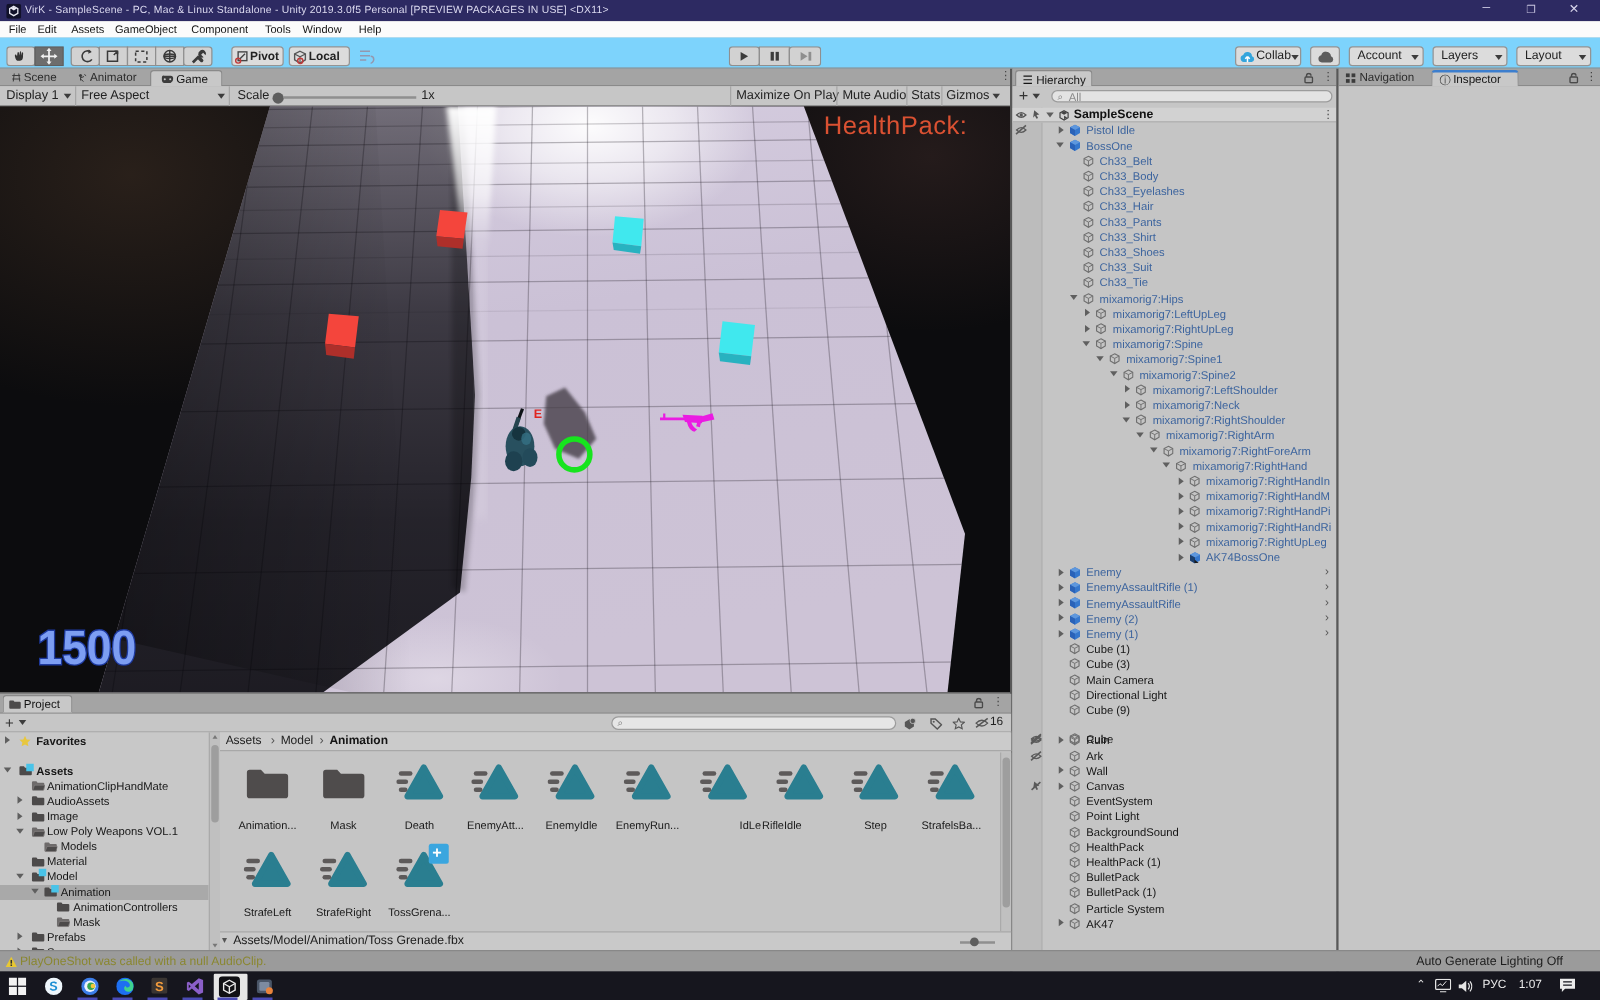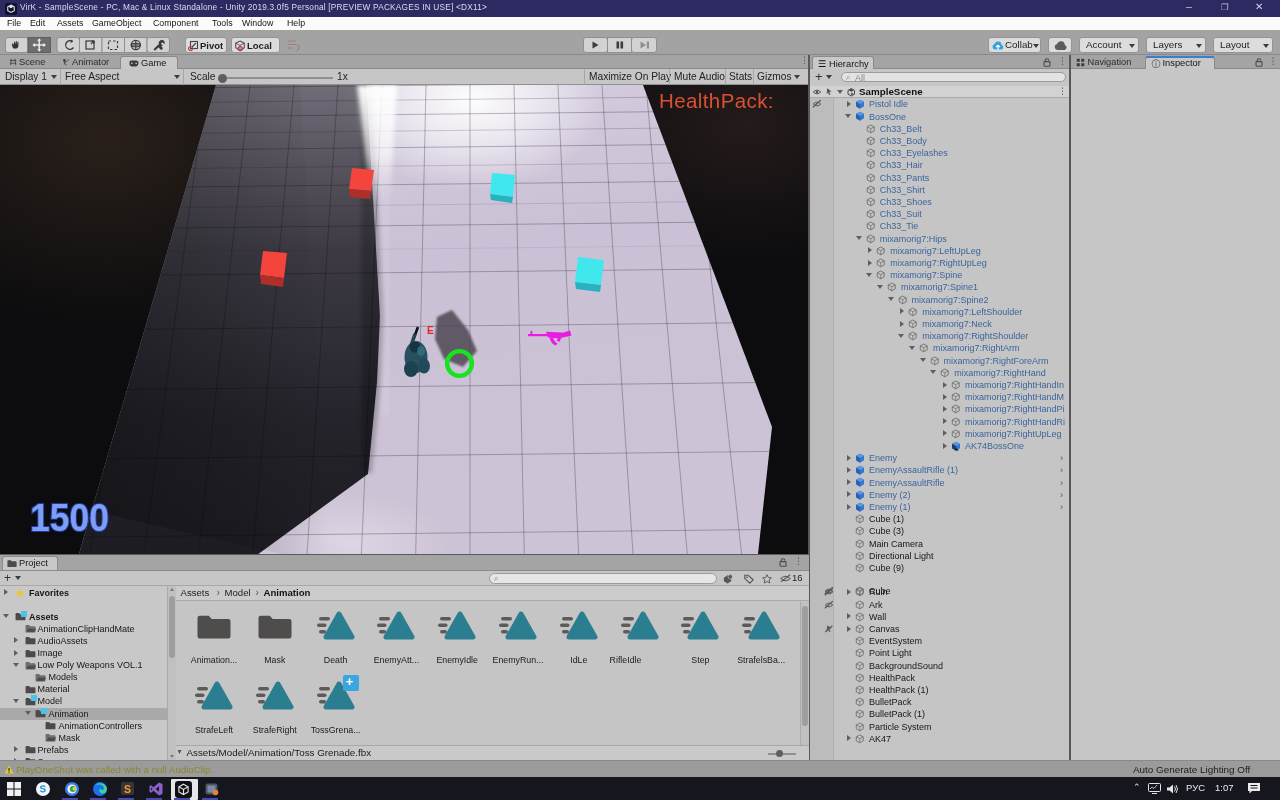--- a/index.html
+++ b/index.html
@@ -34,21 +34,21 @@
 <div class="abs" style="left:0;top:16.5px;width:1280px;height:13.5px;background:#fbfbfb;">
       <span class="abs" style="left:7px;top:1.5px;font-size:8.8px;color:#141414;">File</span>
       <span class="abs" style="left:30px;top:1.5px;font-size:8.8px;color:#141414;">Edit</span>
       <span class="abs" style="left:57px;top:1.5px;font-size:8.8px;color:#141414;">Assets</span>
       <span class="abs" style="left:92px;top:1.5px;font-size:8.8px;color:#141414;">GameObject</span>
       <span class="abs" style="left:153px;top:1.5px;font-size:8.8px;color:#141414;">Component</span>
       <span class="abs" style="left:212px;top:1.5px;font-size:8.8px;color:#141414;">Tools</span>
       <span class="abs" style="left:242px;top:1.5px;font-size:8.8px;color:#141414;">Window</span>
       <span class="abs" style="left:287px;top:1.5px;font-size:8.8px;color:#141414;">Help</span>
     </div>
-    <div class="abs" style="left:0;top:30px;width:1280px;height:25px;background:#a3a3a3;border-bottom:1px solid #888;">
+    <div class="abs" style="left:0;top:30px;width:1280px;height:25px;background:#7dd3fc;border-bottom:1px solid #888;">
       <svg class="abs" style="left:5px;top:6.5px" width="168" height="16" viewBox="0 0 168 16">
 <g>
 <rect x="0.5" y="0.5" width="22.5" height="15" rx="2.5" fill="#d2d2d2" stroke="#8f8f8f" stroke-width="1"></rect>
 <rect x="23" y="0.5" width="22.5" height="15" fill="#6d6d6d" stroke="#5f5f5f" stroke-width="1"></rect>
 <rect x="52" y="0.5" width="22.5" height="15" rx="2.5" fill="#d2d2d2" stroke="#8f8f8f" stroke-width="1"></rect>
 <rect x="74.5" y="0.5" width="22.5" height="15" fill="#d2d2d2" stroke="#8f8f8f" stroke-width="1"></rect>
 <rect x="97" y="0.5" width="22.5" height="15" fill="#d2d2d2" stroke="#8f8f8f" stroke-width="1"></rect>
 <rect x="119.5" y="0.5" width="22.5" height="15" fill="#d2d2d2" stroke="#8f8f8f" stroke-width="1"></rect>
 <rect x="142" y="0.5" width="22.5" height="15" rx="2.5" fill="#d2d2d2" stroke="#8f8f8f" stroke-width="1"></rect>
 </g>
@@ -997,21 +997,21 @@
       </svg>
       <div class="abs" style="left:312.5px;top:69px;width:60px;text-align:center;font-size:8.8px;color:#1a1a1a;white-space:nowrap;">EnemyRun...</div>
       <svg class="abs" style="left:384.3px;top:25.0px" width="38" height="32" viewBox="0 0 38 32">
         <path d="M22 3 L35 26 L9 26 Z" fill="#2a7e90" stroke="#2a7e90" stroke-width="5" stroke-linejoin="round"></path>
         <g fill="#5d5a5a">
           <rect x="2" y="6" width="11" height="3.6" rx="1.8"></rect>
           <rect x="0" y="12.5" width="9.5" height="3.6" rx="1.8"></rect>
           <rect x="2" y="19" width="7" height="3.6" rx="1.8"></rect>
         </g>
       </svg>
-      <div class="abs" style="left:373.3px;top:69px;width:60px;text-align:center;font-size:8.8px;color:#1a1a1a;white-space:nowrap;">IdLe</div>
+      <div class="abs" style="left:373.3px;top:69px;width:60px;text-align:right;font-size:8.8px;color:#1a1a1a;white-space:nowrap;">IdLe</div>
       <svg class="abs" style="left:445.1px;top:25.0px" width="38" height="32" viewBox="0 0 38 32">
         <path d="M22 3 L35 26 L9 26 Z" fill="#2a7e90" stroke="#2a7e90" stroke-width="5" stroke-linejoin="round"></path>
         <g fill="#5d5a5a">
           <rect x="2" y="6" width="11" height="3.6" rx="1.8"></rect>
           <rect x="0" y="12.5" width="9.5" height="3.6" rx="1.8"></rect>
           <rect x="2" y="19" width="7" height="3.6" rx="1.8"></rect>
         </g>
       </svg>
       <div class="abs" style="left:434.1px;top:69px;width:60px;text-align:left;font-size:8.8px;color:#1a1a1a;white-space:nowrap;">RifleIdle</div>
       <svg class="abs" style="left:505.9px;top:25.0px" width="38" height="32" viewBox="0 0 38 32">

